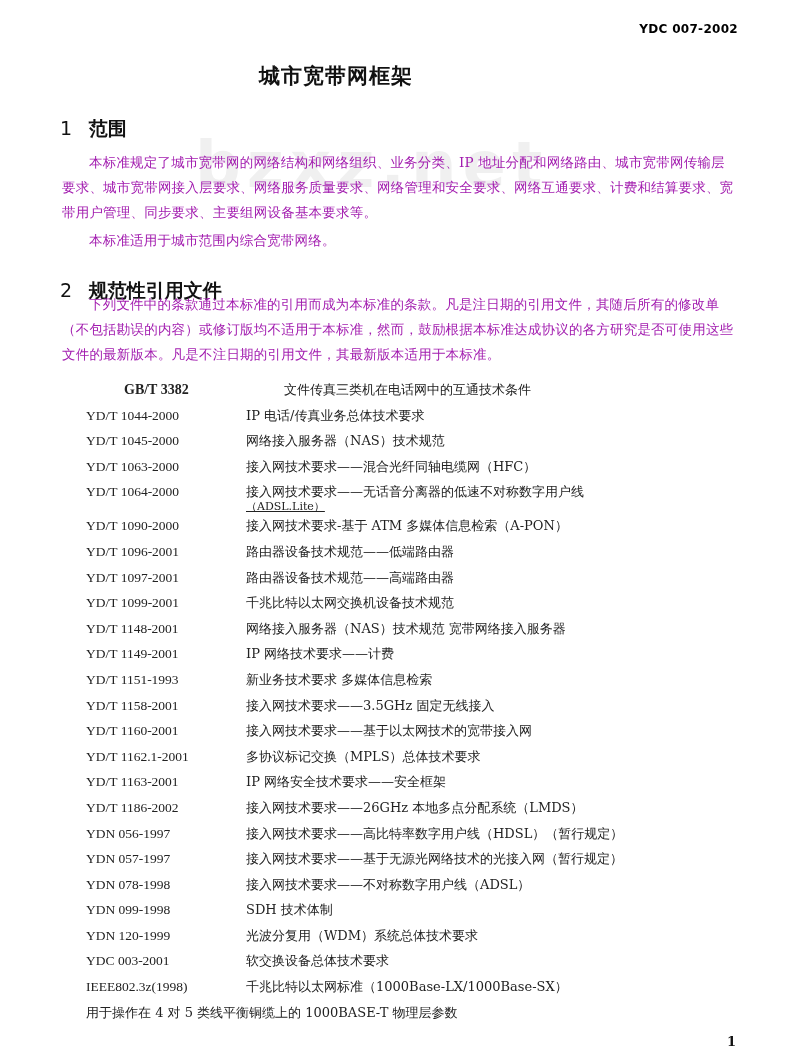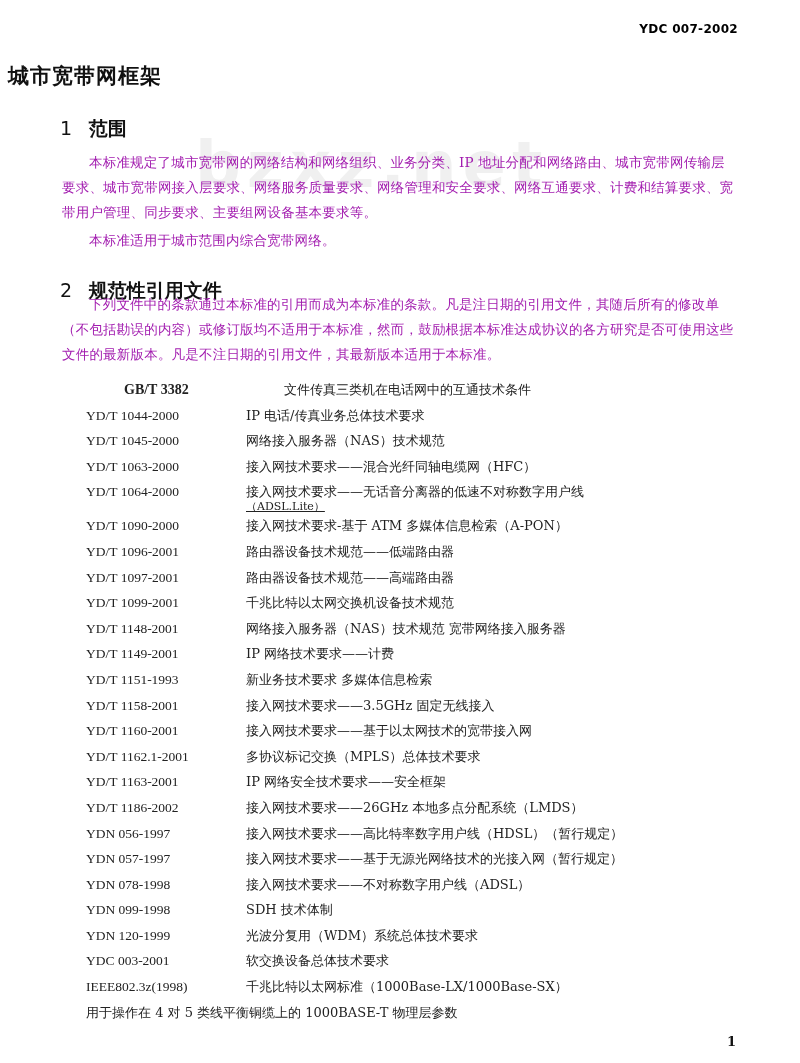--- a/index.html
+++ b/index.html
@@ -1,20 +1,20 @@
 <!DOCTYPE html>
 <html><head>
   <meta charset="utf-8">
   <style>
     html, body { margin: 0; padding: 0; background: #ffffff; }
     body { width: 800px; height: 1063px; position: relative; overflow: hidden;
            font-family: "DejaVu Serif", "Liberation Serif", serif; color: #1a1a1a; }
     .doc-code { position: absolute; top: 22px; right: 62px; font-family: "DejaVu Sans", "Liberation Sans", sans-serif;
                 font-weight: bold; font-size: 12px; letter-spacing: 0.3px; color: #000000; }
-    .title { position: absolute; top: 62px; left: 8px; width: 672px; 
+    .title { position: absolute; top: 62px; left: 0; width: 672px; text-align: center;
              font-family: "DejaVu Sans", "Liberation Sans", sans-serif; font-weight: bold; font-size: 21px; color: #111; letter-spacing: 1px; }
     .sec-head { position: absolute; left: 60px; font-family: "DejaVu Sans", "Liberation Sans", sans-serif;
                 font-size: 19px; font-weight: bold; color: #111; }
     .sec-head .num { display: inline-block; width: 22px; font-weight: normal; }
     .para { position: absolute; left: 62px; width: 676px; font-size: 13.5px; line-height: 25px;
             text-indent: 27px; color: #a21caf; letter-spacing: 0.2px; }
     .watermark { position: absolute; top: 128px; left: 175px; font-family: "DejaVu Sans", "Liberation Sans", sans-serif;
                  font-size: 64px; font-weight: bold; color: rgba(0,0,0,0.06); letter-spacing: 6px; pointer-events: none; margin-left: 20px; }
     .refs { position: absolute; top: 378px; left: 86px; width: 660px; }
     .ref-row { display: flex; font-size: 13px; color: #222; min-height: 25.6px; line-height: 16px; padding-top: 4px; box-sizing: border-box; }

